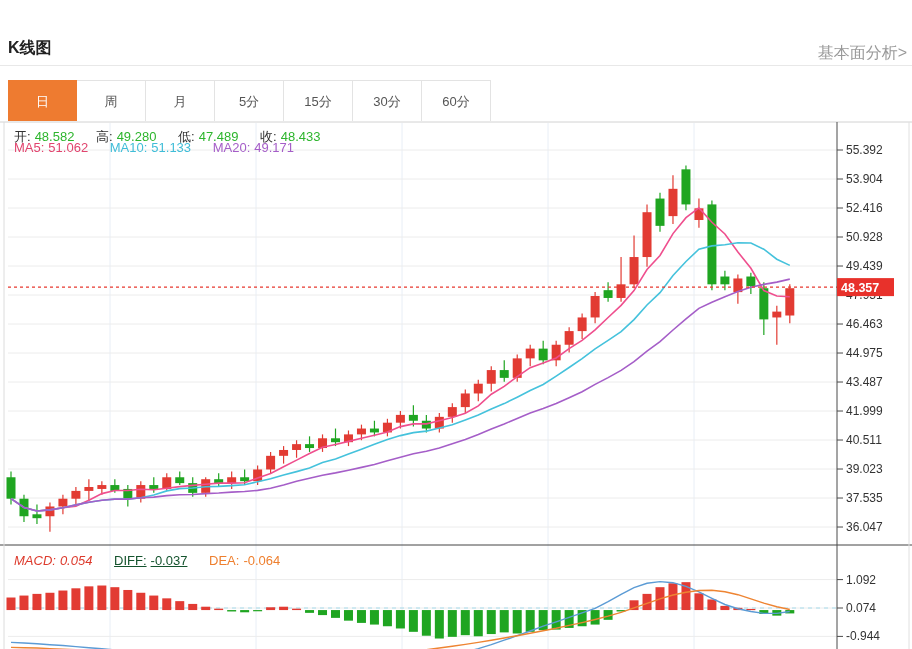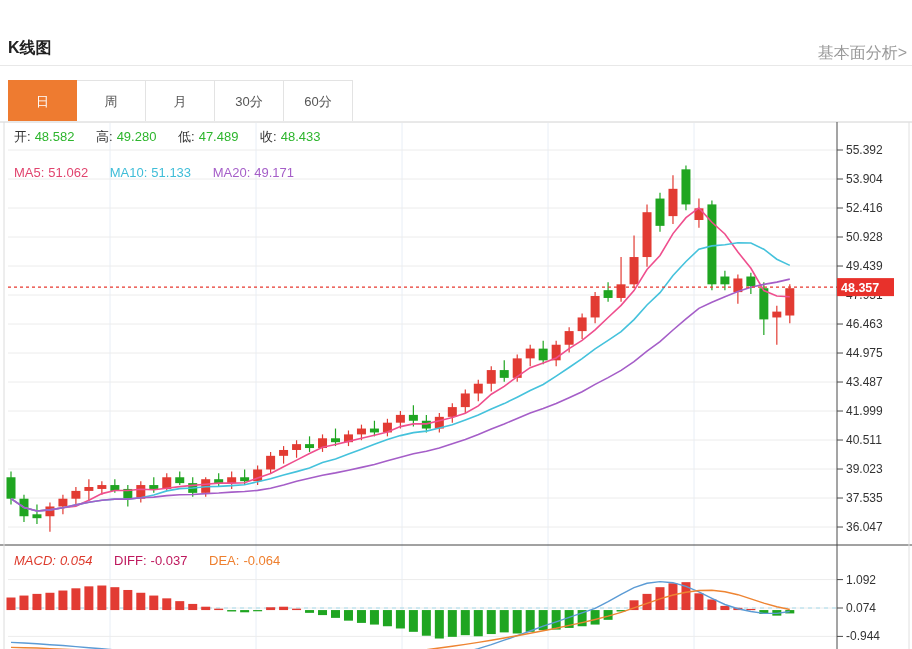--- a/index.html
+++ b/index.html
@@ -11,40 +11,42 @@
   .tabbar{position:absolute;left:8px;top:48px;display:flex;}
   .tab{width:69px;height:42px;line-height:42px;text-align:center;font-size:13px;color:#555;
        background:#fff;border:1px solid #e3e3e3;border-left:none;box-sizing:border-box;cursor:pointer;}
   .tab:first-child{border-left:1px solid #e3e3e3;}
   .tab.active{background:#ee7b30;border-color:#ee7b30;color:#fff;}
   .tab-underline{position:absolute;left:0;top:89px;width:912px;height:1px;background:#e9e9e9;}
   .chart-svg{position:absolute;left:0;top:90px;}
   .overlay{position:absolute;font-size:13px;white-space:nowrap;}
   .overlay span{margin-right:4px;}
   .ohlc-row{left:14px;top:96px;}
-  .ma-row{left:14px;top:133px;}
+  .ma-row{left:14px;top:108px;}
   .macd-row{left:14px;top:521px;}
   .lbl{color:#333;}
   .val-green{color:#2db52d;}
   .gap{display:inline-block;width:10px;}
   .ma5{color:#e1446e;} .ma10{color:#3fbdd8;} .ma20{color:#a55ec8;}
-  .macd-v{color:#dd3a2c;font-style:italic;} .diff-v{color:#be185d;} .dea-v{color:#ee7f2e;}
+  .macd-v{color:#dd3a2c;font-style:italic;} .diff-v{color:#14532d;text-decoration:underline;} .dea-v{color:#ee7f2e;}
 </style>
 </head>
 <body>
 
 <div class="page">
   <div class="title">K线图</div>
   <a class="fund-link">基本面分析&gt;</a>
   <div class="hdr-divider"></div>
 
   <div class="tabbar" id="tabbar">
       <div class="tab active">日</div>
       <div class="tab">周</div>
       <div class="tab">月</div>
+      <div class="tab">5分</div>
+      <div class="tab">15分</div>
       <div class="tab">30分</div>
       <div class="tab">60分</div>
     </div>
   <div class="tab-underline"></div>
 
   <svg id="chart-svg" class="chart-svg" width="912" height="559">
       <g>
         <line x1="110" y1="1" x2="110" y2="551" stroke="#e8eef6" stroke-width="1"></line>
         <line x1="256" y1="1" x2="256" y2="551" stroke="#e8eef6" stroke-width="1"></line>
         <line x1="402" y1="1" x2="402" y2="551" stroke="#e8eef6" stroke-width="1"></line>

